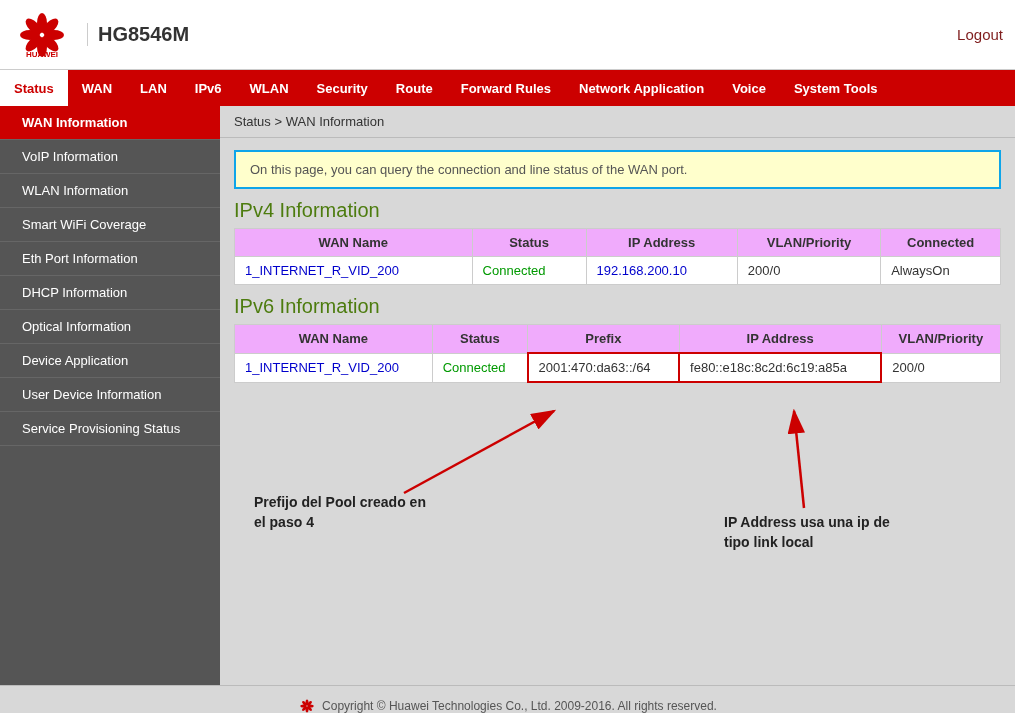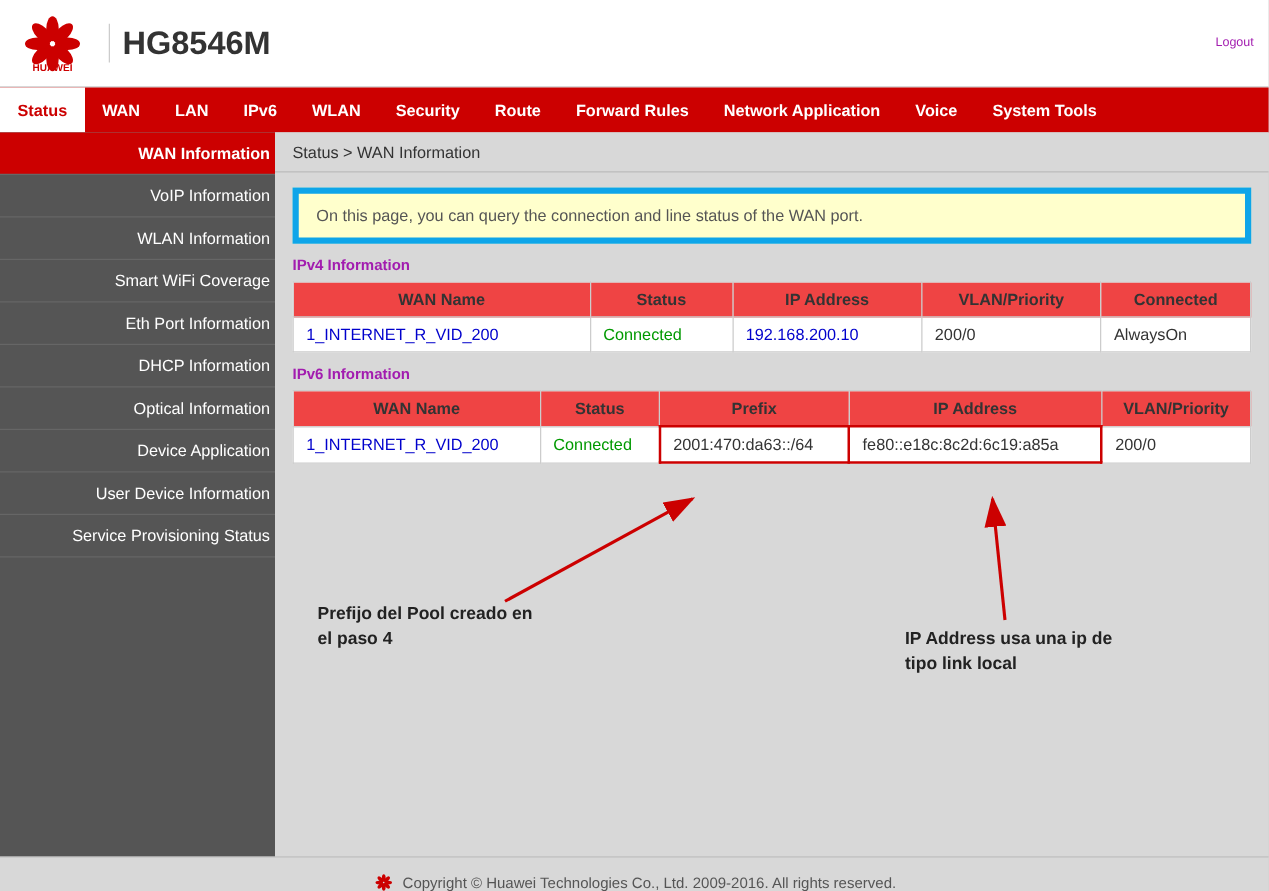--- a/index.html
+++ b/index.html
@@ -1,50 +1,50 @@
 <!DOCTYPE html>
 <html><head>
   <meta charset="utf-8">
   <style>
     * { margin: 0; padding: 0; box-sizing: border-box; }
     body { font-family: Arial, sans-serif; font-size: 13px; background: #d0d0d0; width: 1015px; min-height: 713px; }
 
     
     #header { background: #fff; display: flex; align-items: center; padding: 8px 12px; border-bottom: 1px solid #ccc; height: 70px; }
     #huawei-logo { width: 60px; height: 50px; margin-right: 15px; }
-    #device-name { font-size: 26px; font-weight: bold; color: #333; flex: 1; padding-left: 10px; border-left: 1px solid #ccc; }
-    #logout-btn { color: #a21caf; font-size: 10px; cursor: pointer; margin-left: 40px; }
+    #device-name { font-size: 20px; font-weight: bold; color: #333; flex: 1; padding-left: 10px; border-left: 1px solid #ccc; }
+    #logout-btn { color: #7f1d1d; font-size: 15px; cursor: pointer; margin-left: 40px; }
 
     
     #nav { background: #c00; display: flex; align-items: center; height: 36px; }
     .nav-item { color: #fff; padding: 0 14px; height: 36px; display: flex; align-items: center; cursor: pointer; font-size: 13px; font-weight: bold; }
     .nav-item.active { background: #fff; color: #c00; }
 
     
     #main { display: flex; min-height: calc(713px - 70px - 36px - 28px); }
 
     
     #sidebar { width: 220px; background: #555; flex-shrink: 0; }
-    .sidebar-item { padding: 9px 4px; color: #fff; cursor: pointer; font-size: 13px; border-bottom: 1px solid #666; text-align: right; }
+    .sidebar-item { padding: 9px 22px; color: #fff; cursor: pointer; font-size: 13px; border-bottom: 1px solid #666; }
     .sidebar-item.active { background: #c00; color: #fff; font-weight: bold; }
 
     
     #content { flex: 1; background: #d8d8d8; padding: 0; }
     #breadcrumb { padding: 8px 14px; font-size: 13px; color: #333; background: #d8d8d8; border-bottom: 1px solid #bbb; }
     #content-inner { padding: 12px 14px; }
 
     
-    .info-box { background: #ffffcc; border: 5px solid #0ea5e9; padding: 10px 14px; margin-bottom: 6px; color: #555; font-size: 13px; }
-
-    
-    .section-title { font-size: 12px; font-weight: bold; color: #a21caf; margin-bottom: 6px; margin-top: 10px; }
+    .info-box { background: #ffffcc; border: 2px solid #0ea5e9; padding: 10px 14px; margin-bottom: 6px; color: #555; font-size: 13px; }
+
+    
+    .section-title { font-size: 20px; font-weight: normal; color: #4d7c0f; margin-bottom: 6px; margin-top: 10px; }
 
     
     table { width: 100%; border-collapse: collapse; background: #fff; margin-bottom: 10px; }
-    table th { background: #ef4444; border: 1px solid #ccc; padding: 6px 10px; text-align: center; font-size: 13px; color: #333; }
+    table th { background: #f0abfc; border: 1px solid #ccc; padding: 6px 10px; text-align: center; font-size: 13px; color: #333; }
     table td { border: 1px solid #ccc; padding: 6px 10px; font-size: 13px; color: #333; }
     td.link-cell { color: #0000cc; }
     td.connected { color: #009900; }
 
     
     .highlight-cell { border: 2px solid #c00 !important; color: #333; margin-left: 37px; }
 
     
     #annotation-area { position: relative; height: 230px; margin-top: 5px; }
     .ann-text { font-size: 14px; font-weight: bold; color: #222; line-height: 1.4; }

